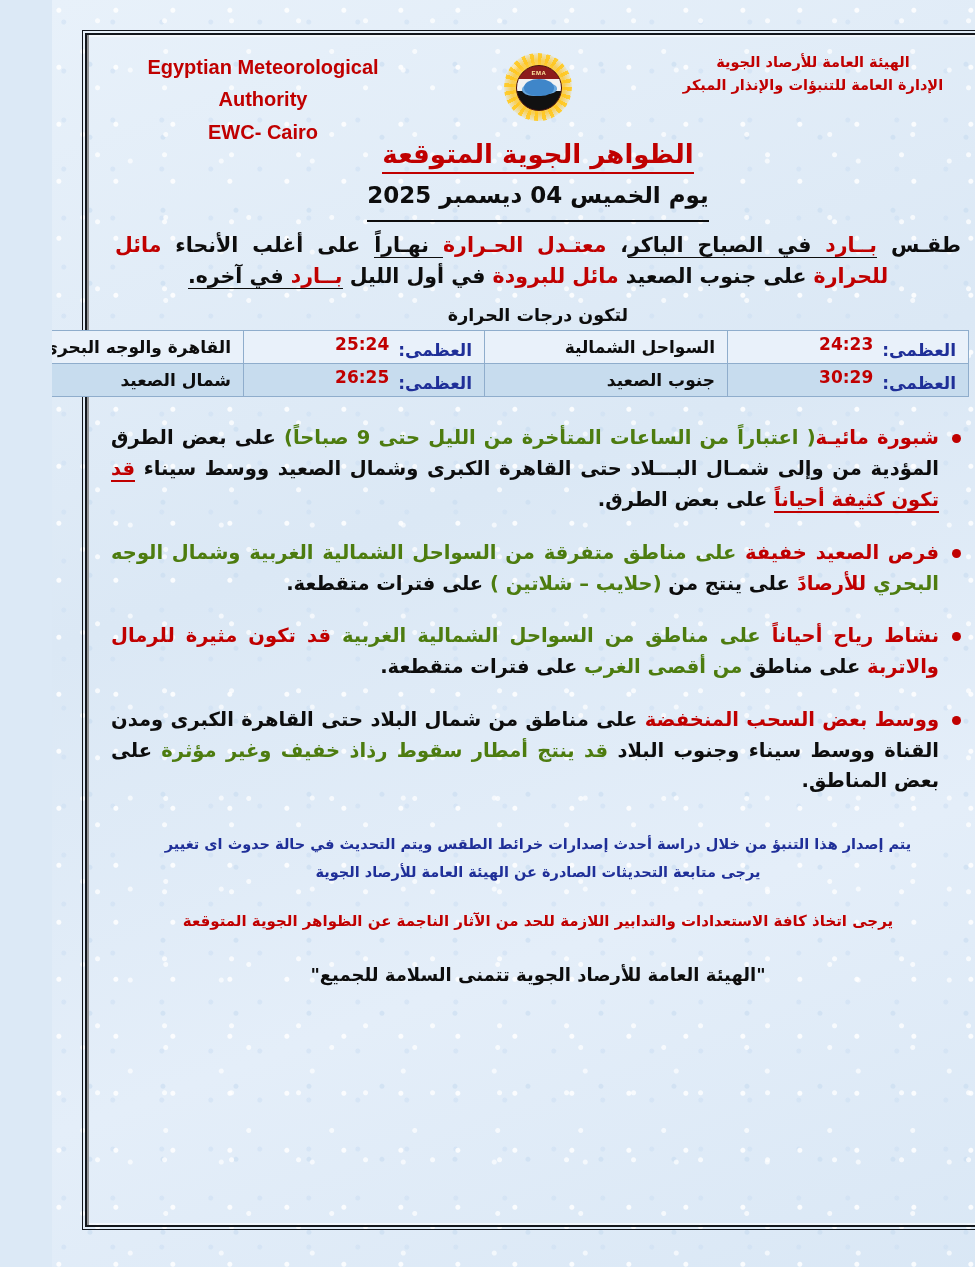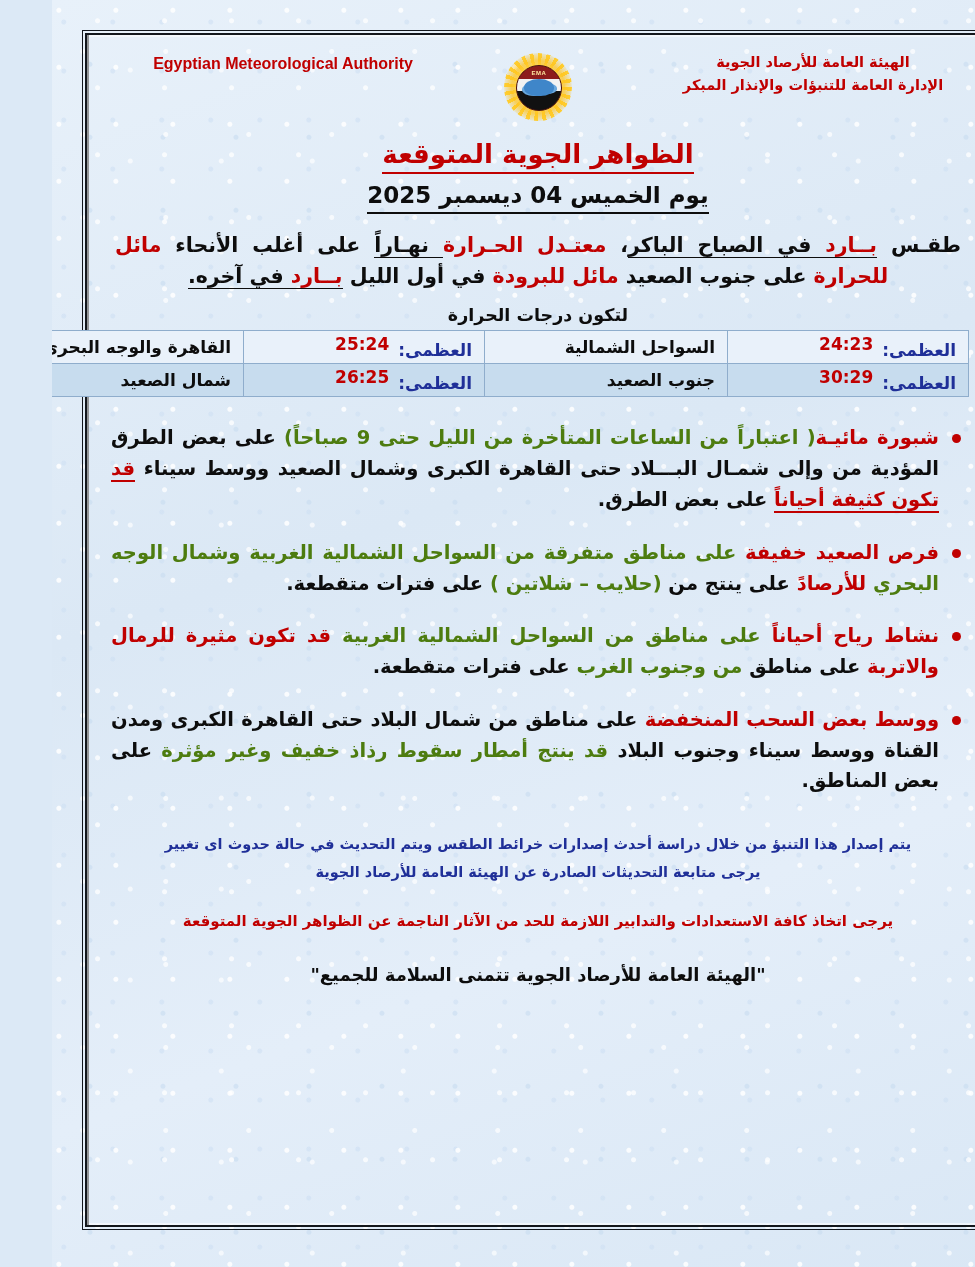--- a/index.html
+++ b/index.html
@@ -62,24 +62,24 @@
     color: #c00000;
     font-weight: bold;
     font-size: 14.5px;
     line-height: 1.62;
     letter-spacing: 0;
     width: 300px;
     order: 0;
   }
   .header-en {
     direction: ltr;
-    text-align: right;
+    text-align: center;
     color: #c00000;
     font-weight: bold;
-    font-size: 16px;
+    font-size: 20px;
     line-height: 1.62;
     font-family: "Liberation Sans", sans-serif;
     width: 300px;
     order: 2;
   }
   .logo-wrap {
     order: 1;
     width: 80px;
     display: flex;
     justify-content: center;
@@ -166,21 +166,21 @@
   }
   .doc-date {
     text-align: center;
     color: #0d0d0d;
     font-weight: bold;
     font-size: 23px;
     margin-top: 13px;
   }
   .doc-date span {
     border-bottom: 2.5px solid #0d0d0d;
-    padding-bottom: 4px;
+    padding-bottom: 12px;
   }
 
   
   .summary {
     margin: 22px 8px 0 8px;
     font-size: 20.5px;
     font-weight: bold;
     line-height: 1.52;
     color: #0d0d0d;
     text-align: justify;
@@ -293,20 +293,21 @@
         <div class="rays"></div>
         <div class="disc">
           <div class="ema">EMA</div>
           <div class="cloud"></div>
         </div>
       </div>
     </div>
 
     <div class="header-en">
       <div>Egyptian Meteorological Authority</div>
+      <div>EWC- Cairo</div>
     </div>
   </div>
 
   <div class="doc-title">
     <span>الظواهر الجوية المتوقعة</span>
   </div>
   <div class="doc-date">
     <span>يوم الخميس 04 ديسمبر 2025</span>
   </div>
 
@@ -357,21 +358,21 @@
 
     <div class="bullet">
       <span class="red">شبورة مائيـة</span><span class="blue">( اعتباراً من الساعات المتأخرة من الليل حتى 9 صباحاً)</span><span class="blk"> على بعض الطرق المؤدية من وإلى شمـال البـــلاد حتى القاهرة الكبرى وشمال الصعيد ووسط سيناء </span><span class="red u-red">قد تكون كثيفة أحياناً</span><span class="blk"> على بعض الطرق.</span>
     </div>
 
     <div class="bullet">
       <span class="red">فرص الصعيد خفيفة</span><span class="blue"> على مناطق متفرقة من السواحل الشمالية الغربية وشمال الوجه البحري </span><span class="red">للأرصادً</span><span class="blk"> على ينتج من </span><span class="blue">(حلايب – شلاتين )</span><span class="blk"> على فترات متقطعة.</span>
     </div>
 
     <div class="bullet">
-      <span class="red">نشاط رياح أحياناً</span><span class="blue"> على مناطق من السواحل الشمالية الغربية </span><span class="red">قد تكون مثيرة للرمال والاتربة</span><span class="blk"> على مناطق </span><span class="blue">من وجنوب الغرب</span><span class="blk"> على فترات متقطعة.</span>
+      <span class="red">نشاط رياح أحياناً</span><span class="blue"> على مناطق من السواحل الشمالية الغربية </span><span class="red">قد تكون مثيرة للرمال والاتربة</span><span class="blk"> على مناطق </span><span class="blue">من أقصى الغرب</span><span class="blk"> على فترات متقطعة.</span>
     </div>
 
     <div class="bullet">
       <span class="red">ووسط بعض السحب المنخفضة</span><span class="blk"> على مناطق من شمال البلاد حتى القاهرة الكبرى ومدن القناة ووسط سيناء وجنوب البلاد </span><span class="blue">قد ينتج أمطار سقوط رذاذ خفيف وغير مؤثرة</span><span class="blk"> على بعض المناطق.</span>
     </div>
 
   </div>
 
   <div class="footer">
     <div class="footer-note">يتم إصدار هذا التنبؤ من خلال دراسة أحدث إصدارات خرائط الطقس ويتم التحديث في حالة حدوث اى تغيير</div>

